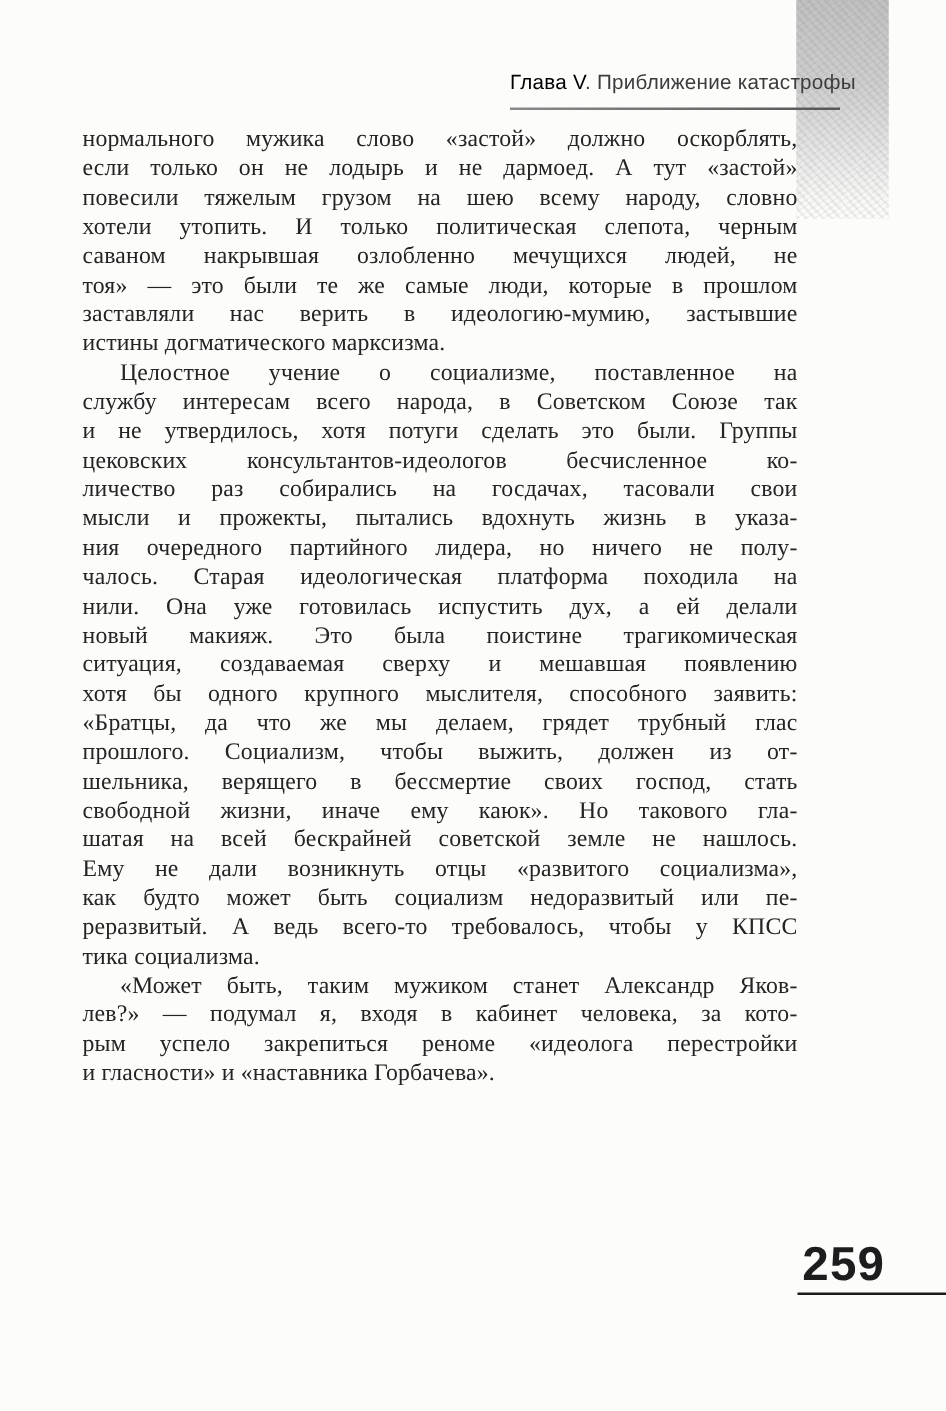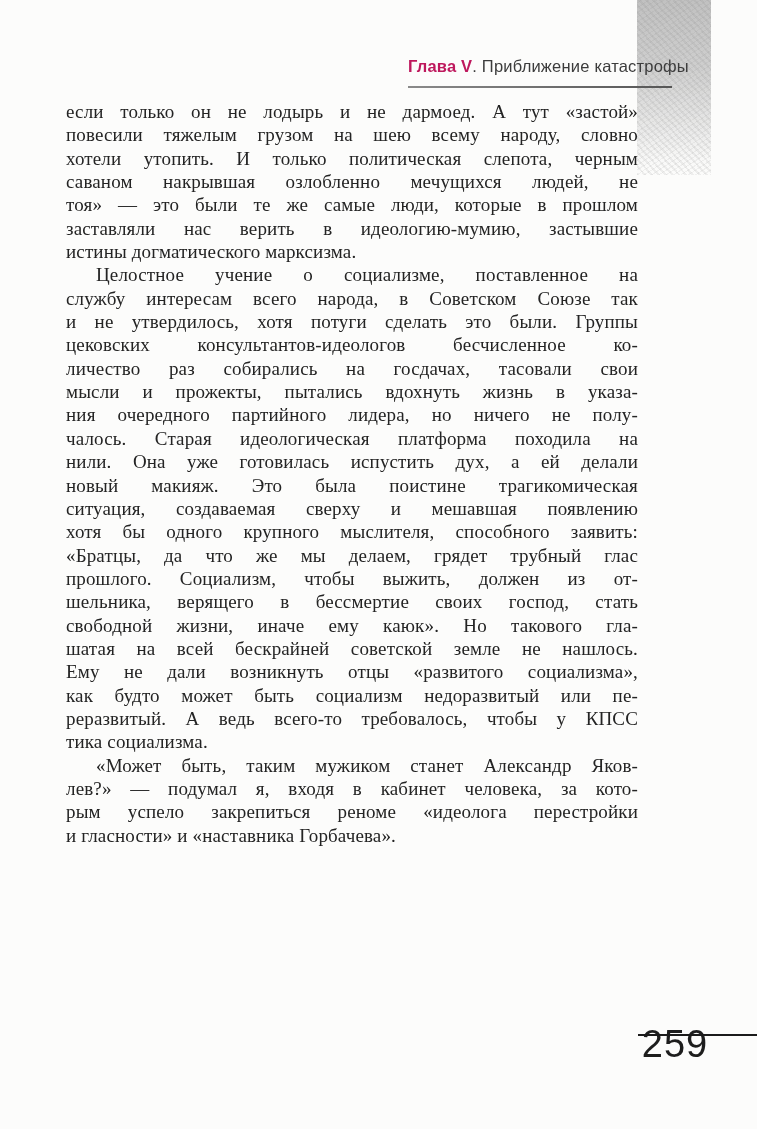--- a/index.html
+++ b/index.html
@@ -29,21 +29,21 @@
   .running-head{
     position:absolute;
     top:57px;left:408px;width:264px;
     text-align:right;
     font-family:"Liberation Sans", sans-serif;
     font-size:16.5px;
     color:#3c3c3c;
     letter-spacing:.2px;
     white-space:nowrap;
   }
-  .running-head .chapter-label{font-weight:bold;color:#be185d;}
+  .running-head .chapter-label{font-weight:normal;color:#000000;}
   .head-rule{
     position:absolute;
     top:86px;left:408px;width:264px;height:2px;
     background:linear-gradient(to right,#8a8a8a,#565656);
   }
   
   .body-text{
     position:absolute;
     top:100px;left:66px;width:572px;
     font-size:19px;
@@ -58,26 +58,25 @@
     white-space:normal;
   }
   .line.last{text-align-last:left;}
   .line.first{text-indent:30px;}
   
   .page-number{
     position:absolute;
     top:991px;left:640px;width:70px;
     font-family:"Liberation Sans", sans-serif;
     font-size:38px;
-    font-weight:400;
+    font-weight:700;
     color:#1d1d1d;
     letter-spacing:1px;
     text-align:center;
     white-space:nowrap;
-    margin-top:32px;
   }
   .page-number-rule{
     position:absolute;
     top:1034px;left:638px;width:119px;height:2px;
     background:#1b1b1b;
   }
 </style>
 </head>
 <body>
 
@@ -85,20 +84,21 @@
 
   <div class="scan-shadow"></div>
 
   <div class="running-head">
     <span class="chapter-label">Глава V</span><span>. Приближение катастрофы</span>
   </div>
   <div class="head-rule"></div>
 
   <div class="body-text">
       <div class="para">
+        <div class="line">нормального мужика слово «застой» должно оскорблять,</div>
         <div class="line">если только он не лодырь и не дармоед. А тут «застой»</div>
         <div class="line">повесили тяжелым грузом на шею всему народу, словно</div>
         <div class="line">хотели утопить. И только политическая слепота, черным</div>
         <div class="line">саваном накрывшая озлобленно мечущихся людей, не</div>
         <div class="line">тоя» — это были те же самые люди, которые в прошлом</div>
         <div class="line">заставляли нас верить в идеологию-мумию, застывшие</div>
         <div class="line last">истины догматического марксизма.</div>
       </div>
       <div class="para">
         <div class="line first">Целостное учение о социализме, поставленное на</div>

